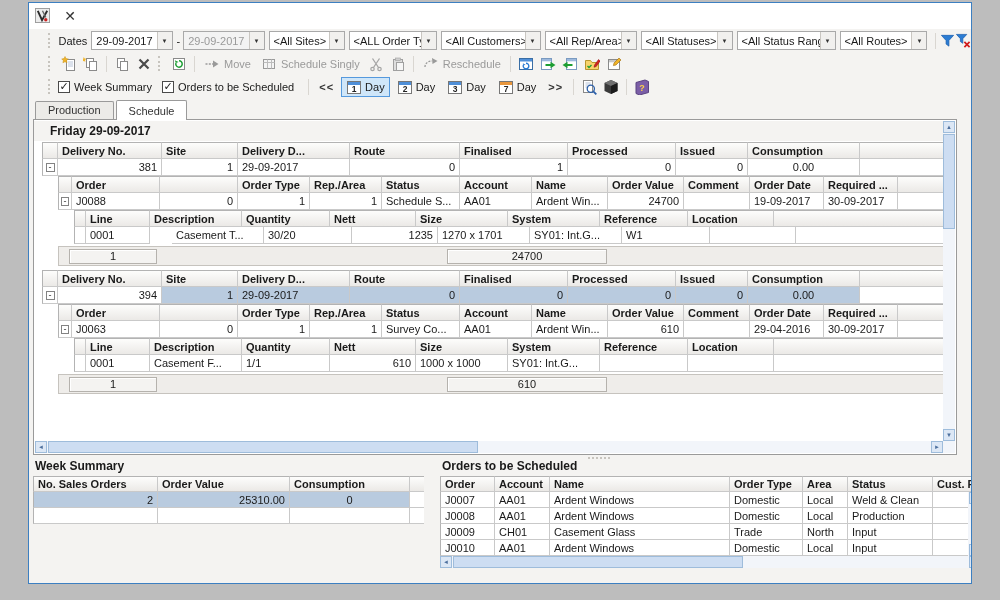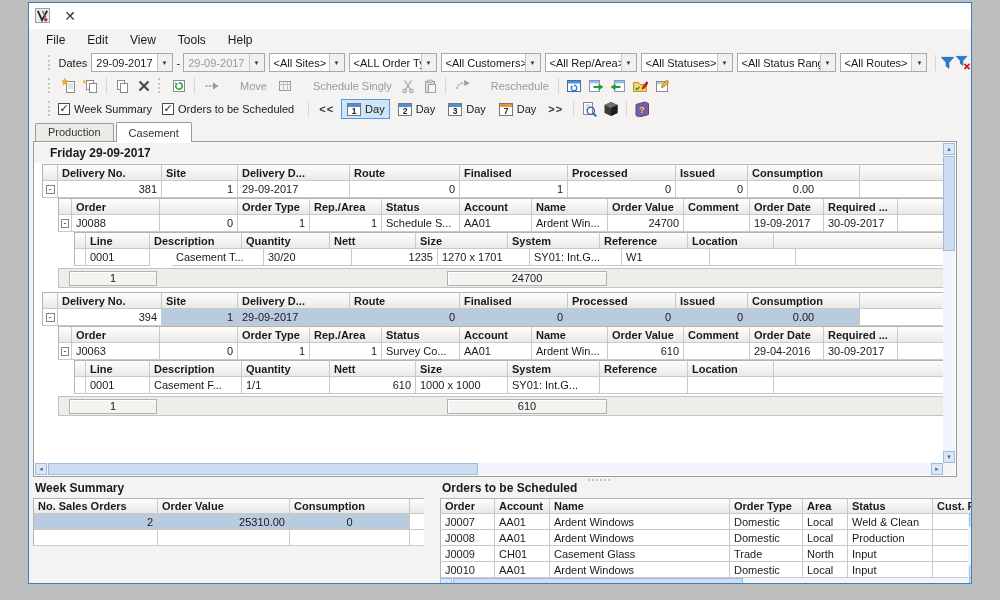--- a/index.html
+++ b/index.html
@@ -21,21 +21,21 @@
   .titlebar .title{font-size:12px;flex:1;}
   .titlebar .close{width:26px;text-align:center;font-size:14px;color:#333;cursor:default;}
   
   .menubar{height:22px;display:flex;align-items:center;background:#f4f3f1;padding-left:6px;}
   .menubar .mitem{font-size:12px;padding:2px 11px;}
   
   .tb{display:flex;align-items:center;height:23px;background:#f4f3f1;padding-left:16px;position:relative;}
   .grip{width:3px;height:15px;border-left:2px dotted #c7c4be;margin:0 5px 0 3px;}
   .sep{width:1px;height:16px;background:#d9d6d1;margin:0 4px;}
   .ibtn{width:22px;height:20px;display:flex;align-items:center;justify-content:center;}
-  .tbtn{display:flex;align-items:center;gap:20px;padding:0 5px;height:20px;font-size:11px;white-space:nowrap;}
+  .tbtn{display:flex;align-items:center;gap:4px;padding:0 5px;height:20px;font-size:11px;white-space:nowrap;}
   .tbtn.disabled{color:#9a9a9a;}
   .lbl{font-size:11px;margin:0 4px 0 2px;}
   .combo{display:flex;align-items:center;height:19px;border:1px solid #a9a9a9;background:#fff;font-size:11px;box-sizing:border-box;margin-right:4px;}
   .combo .ct{padding:0 4px;flex:1;white-space:nowrap;overflow:hidden;}
   .combo .ca{width:14px;align-self:stretch;background:#f1f0ee;border-left:1px solid #c9c6c1;display:flex;align-items:center;justify-content:center;font-size:6px;color:#333;}
   .combo.dis{background:#f3f3f3;color:#9a9a9a;}
   .dash{font-size:11px;margin:0 3px 0 0;}
   .chk{width:12px;height:12px;border:1px solid #4a4a4a;background:#fff;display:inline-flex;align-items:center;justify-content:center;font-size:11px;line-height:1;margin-right:4px;box-sizing:border-box;}
   .chklbl{display:flex;align-items:center;font-size:11px;margin-right:10px;}
   .daybtn{display:flex;align-items:center;gap:3px;padding:1px 4px;border:1px solid transparent;font-size:11px;margin:0 1px;}
@@ -93,27 +93,20 @@
           <svg width="15" height="15" viewBox="0 0 16 16">
             <rect x="0.5" y="0.5" width="15" height="15" fill="#ececec" stroke="#9a9a9a"></rect>
             <path d="M3 3l4.5 10L13 3" fill="none" stroke="#2b2b2b" stroke-width="2"></path>
             <path d="M8 3l3.5 7" fill="none" stroke="#666" stroke-width="1.4"></path>
             <circle cx="11.5" cy="12.5" r="1.8" fill="#cc2222"></circle>
           </svg>
         </span>
       <span class="close">✕</span>
     </div>
 
-    <div class="menubar" id="menubar">
-        <span class="mitem">File</span>
-        <span class="mitem">Edit</span>
-        <span class="mitem">View</span>
-        <span class="mitem">Tools</span>
-        <span class="mitem">Help</span>
-      </div>
     <div class="tb" id="filterbar">
         <span class="grip"></span>
         <span class="lbl">Dates</span>
         <span class="combo" style="width: 84px;">
           <span class="ct">29-09-2017</span>
           <span class="ca">▼</span>
         </span>
         <span class="dash">-</span>
         <span class="combo dis" style="width: 84px;">
           <span class="ct">29-09-2017</span>
@@ -381,21 +374,21 @@
           <span class="icn" style="display: inline-flex; width: 16px; height: 16px; align-items: center; justify-content: center;">
             <svg width="16" height="16" viewBox="0 0 16 16">
               <path d="M2 3.5l9-2.5 3.5 1.5v11l-9 2.5L2 14.5z" fill="#7b5ea7" stroke="#5a4380"></path>
               <text x="8" y="11.5" font-size="9" font-weight="bold" fill="#ffd24a" text-anchor="middle">?</text>
             </svg>
           </span>
         </span>
       </div>
     <div class="tabstrip" id="tabstrip">
         <span class="tab">Production</span>
-        <span class="tab sel">Casement</span>
+        <span class="tab sel">Schedule</span>
       </div>
 
     <div class="gridpanel">
       <div class="gridcontent" id="gridcontent">
           <div class="groupheader">Friday 29-09-2017</div>
           <div class="dblock">
             <div class="trow thead">
               <div class="tcell gut first" style="width: 16px;"></div>
               <div class="tcell" style="width: 104px; flex: 0 0 auto;">Delivery No.</div>
               <div class="tcell" style="width: 76px; flex: 0 0 auto;">Site</div>

